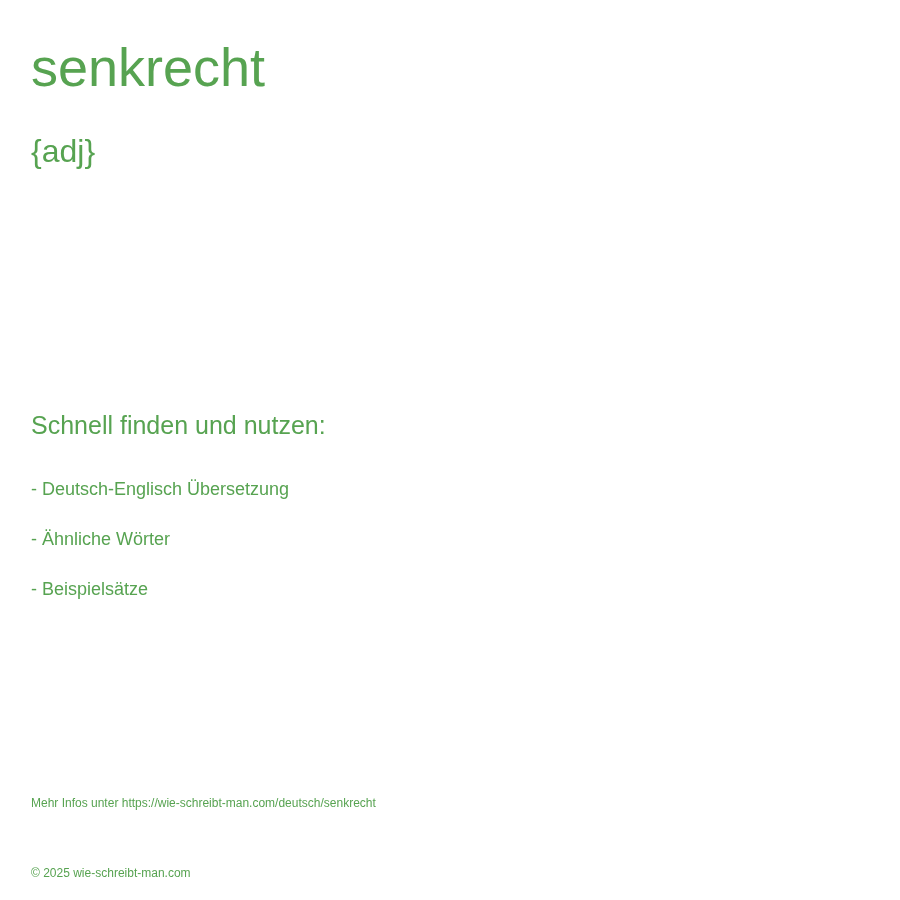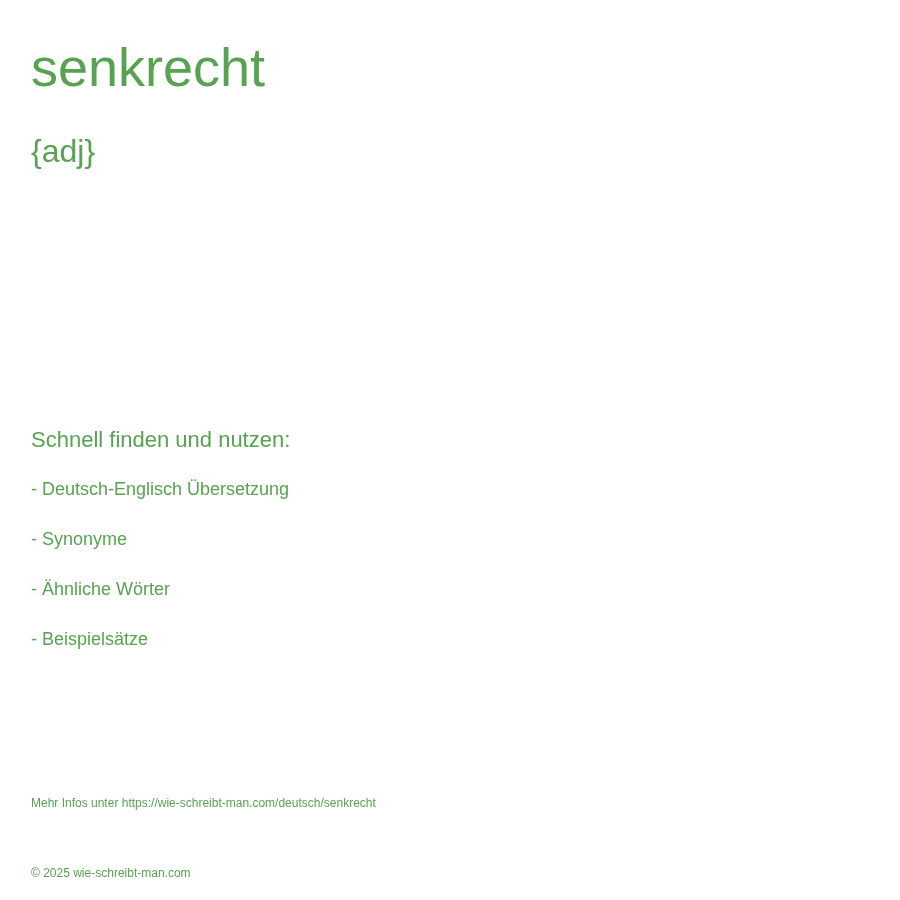--- a/index.html
+++ b/index.html
@@ -24,22 +24,22 @@
     line-height: 1.1;
     letter-spacing: 0px;
   }
   .pos-tag {
     top: 132px;
     font-size: 32px;
     font-weight: 400;
     line-height: 1.2;
   }
   .features-intro {
-    top: 427px;
-    font-size: 22px;
+    top: 410px;
+    font-size: 25px;
     font-weight: 400;
     line-height: 1.2;
   }
   .feature-list {
     top: 477px;
     font-size: 18px;
     font-weight: 400;
   }
   .feature-list .item {
     height: 25px;
@@ -66,21 +66,20 @@
 <div class="page">
 
   <div class="abs word-title">senkrecht</div>
 
   <div class="abs pos-tag">{adj}</div>
 
   <div class="abs features-intro">Schnell finden und nutzen:</div>
 
   <div class="abs feature-list">
     <div class="item">- Deutsch-Englisch Übersetzung</div>
-    <div class="item">- Synonyme</div>
     <div class="item">- Ähnliche Wörter</div>
     <div class="item">- Beispielsätze</div>
   </div>
 
   <div class="abs footer-info">Mehr Infos unter https://wie-schreibt-man.com/deutsch/senkrecht</div>
 
   <div class="abs copyright">© 2025 wie-schreibt-man.com</div>
 
 </div>
 

